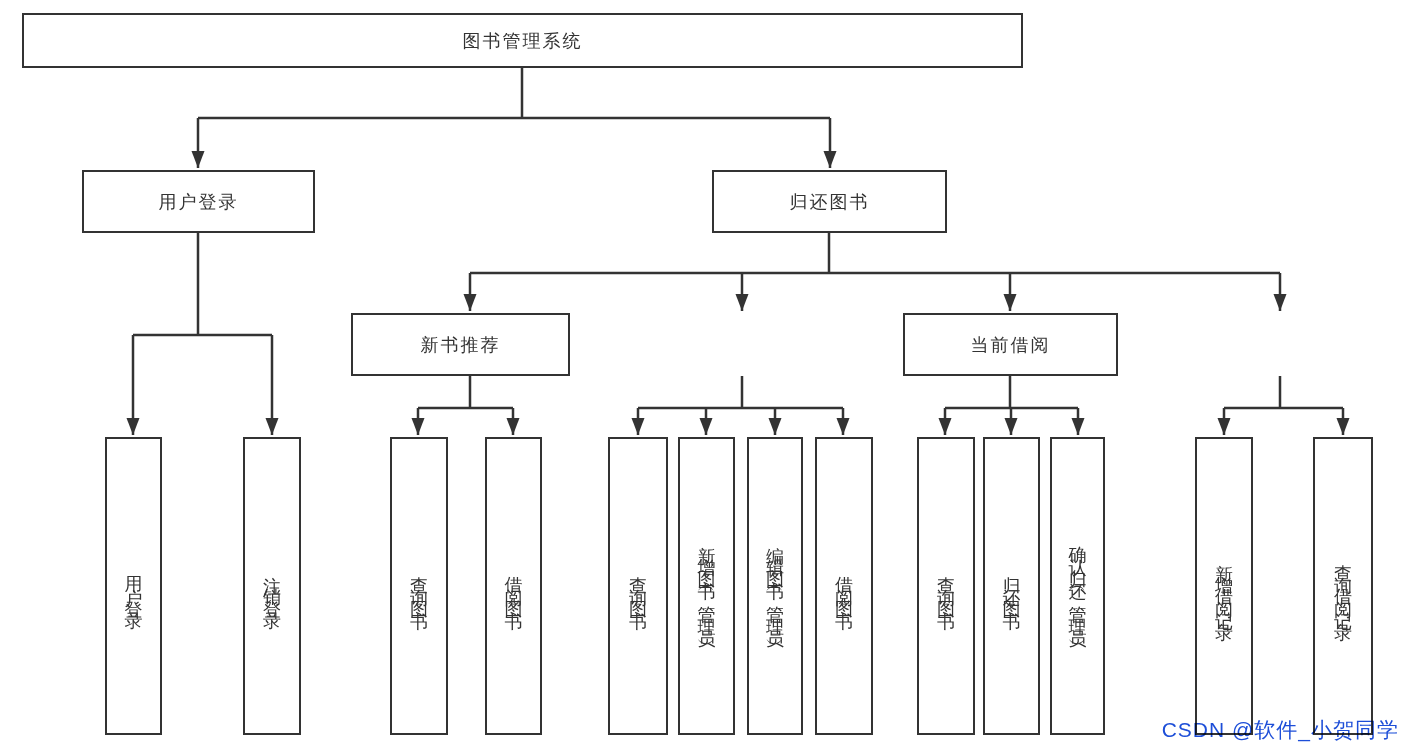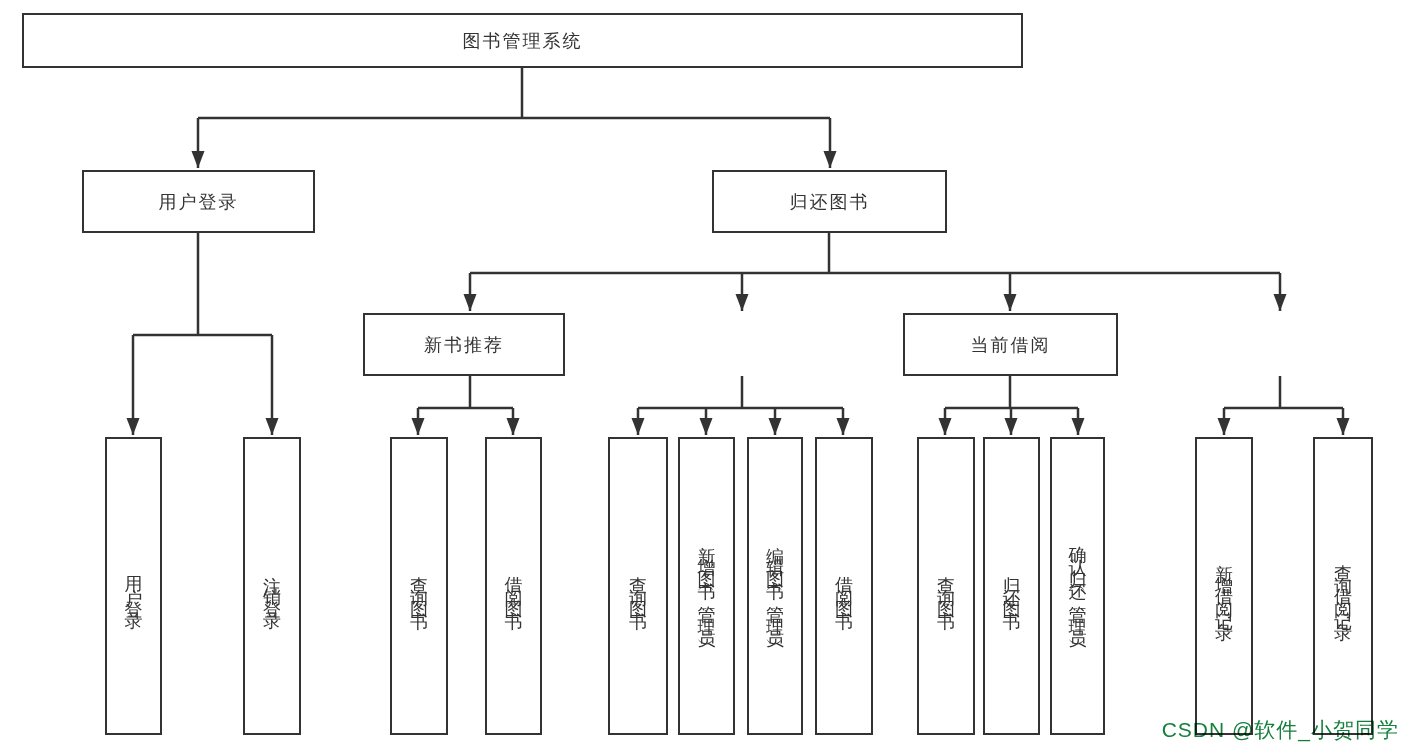--- a/index.html
+++ b/index.html
@@ -33,21 +33,21 @@
     font-size:18px;
     letter-spacing:12px;
     line-height:1;
     white-space:nowrap;
   }
   .watermark{
     position:absolute;
     right:6px;
     bottom:3px;
     font-size:21px;
-    color:#15803d;
+    color:#1d4ed8;
     letter-spacing:1px;
     z-index:5;
     mix-blend-mode:multiply;
     white-space:nowrap;
   }
 </style>
 </head>
 <body>
 
 <div class="canvas">
@@ -92,21 +92,21 @@
     <span class="hlabel">图书管理系统</span>
   </div>
 
   <div class="node" style="left:82px;top:170px;width:233px;height:63px;">
     <span class="hlabel">用户登录</span>
   </div>
   <div class="node" style="left:712px;top:170px;width:235px;height:63px;">
     <span class="hlabel">归还图书</span>
   </div>
 
-  <div class="node" style="left:363px;top:313px;width:202px;height:63px;">
+  <div class="node" style="left:351px;top:313px;width:219px;height:63px;">
     <span class="hlabel">新书推荐</span>
   </div>
   <div class="node" style="left:903px;top:313px;width:215px;height:63px;">
     <span class="hlabel">当前借阅</span>
   </div>
 
   <div class="node" style="left:105px;top:437px;width:57px;height:298px;">
     <span class="vlabel">用户登录</span>
   </div>
   <div class="node" style="left:243px;top:437px;width:58px;height:298px;">

